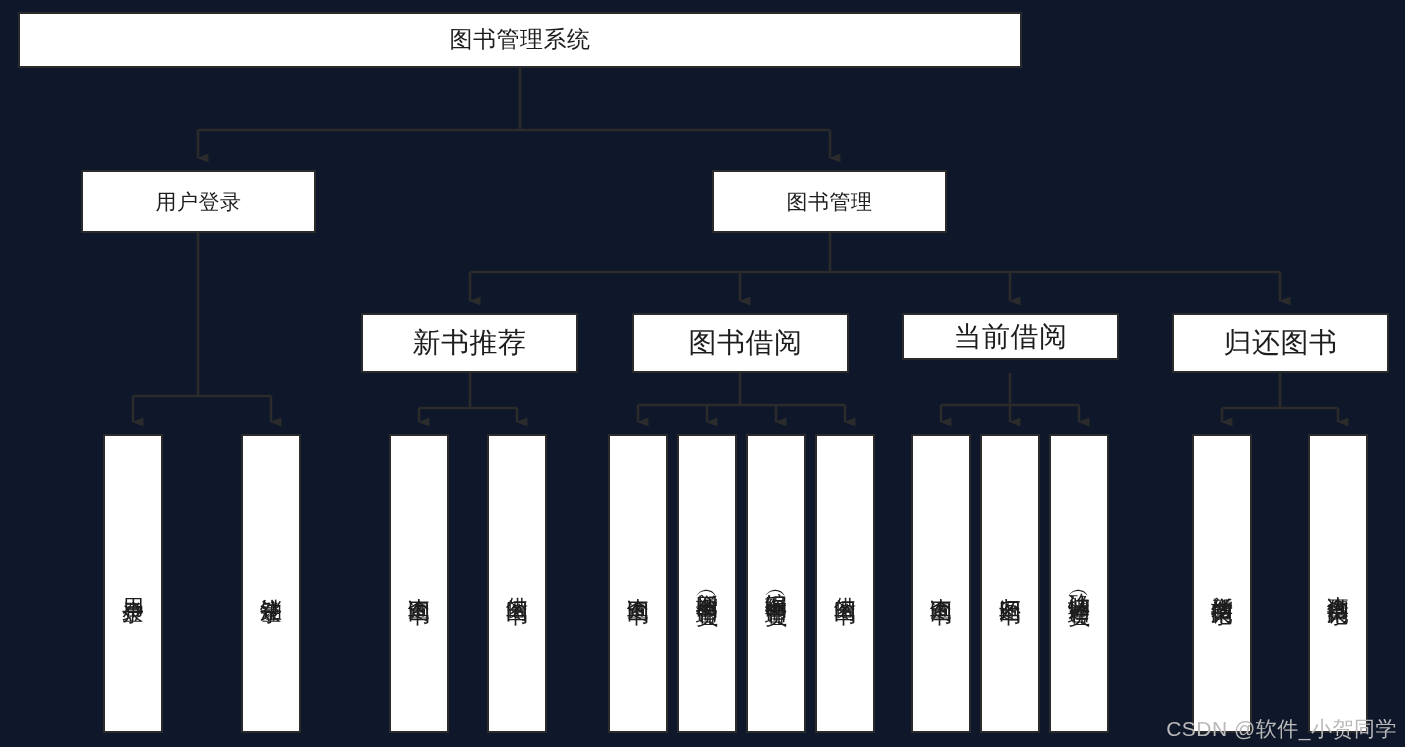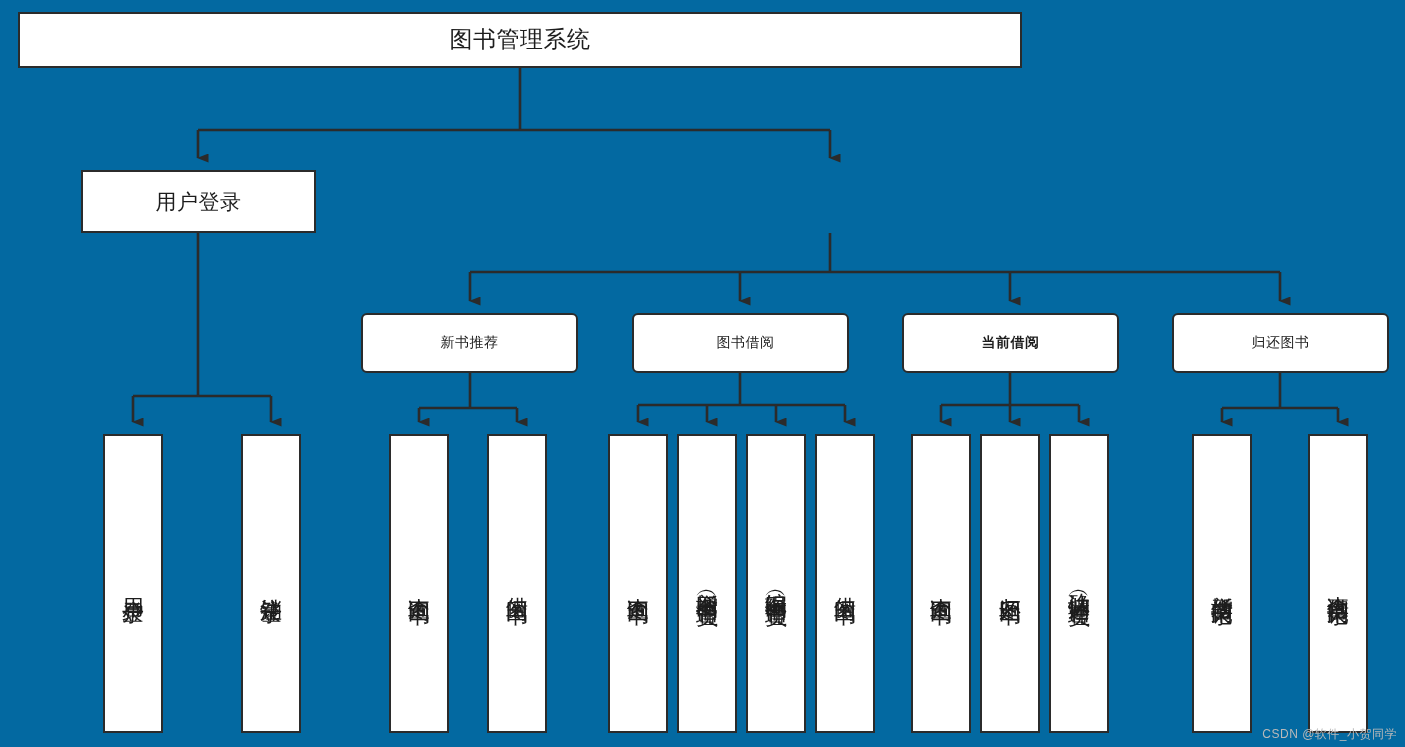--- a/index.html
+++ b/index.html
@@ -1,32 +1,32 @@
 <!DOCTYPE html>
 <html><head>
 <meta charset="utf-8">
 <title>图书管理系统 功能结构图</title>
 <style>
   html,body{margin:0;padding:0;background:#ffffff;}
   body{font-family:"Liberation Sans","DejaVu Sans",sans-serif;}
-  #stage{position:relative;width:1405px;height:747px;background:#0369a1;overflow:hidden;}
+  #stage{position:relative;width:1405px;height:747px;background:#0f172a;overflow:hidden;}
   #wires{position:absolute;left:0;top:0;width:1405px;height:747px;}
   .node{position:absolute;box-sizing:border-box;background:#ffffff;border:2px solid #2b2b2b;
         display:flex;align-items:center;justify-content:center;color:#1d1d1d;}
   .node.root{font-size:23px;}
   .node.lvl2{font-size:21px;}
-  .node.lvl3{font-size:14px;border-radius:6px;}
+  .node.lvl3{font-size:28px;}
   .node.leaf{font-size:22px;padding:6px 0;}
   .node .lbl{line-height:1.12;letter-spacing:.5px;white-space:nowrap;}
   .node.leaf .lbl{
      writing-mode:vertical-rl; text-orientation:upright;
      line-height:1.18; letter-spacing:2px; white-space:nowrap;
      max-height:280px;
   }
-  #watermark{position:absolute;right:8px;bottom:4px;font-size:12px;color:#b9b9b9;
+  #watermark{position:absolute;right:8px;bottom:4px;font-size:21px;color:#b9b9b9;
      letter-spacing:.5px;white-space:nowrap;}
 </style>
 </head>
 <body>
 
 <div id="stage">
 
   <svg id="wires" viewBox="0 0 1405 747" xmlns="http://www.w3.org/2000/svg">
     <defs>
       <marker id="arrow" markerWidth="10" markerHeight="12" refX="4.5" refY="10.5" orient="auto" markerUnits="userSpaceOnUse">
@@ -78,28 +78,31 @@
     </g>
   </svg>
 
   <div class="node root" style="left:18px;top:12px;width:1004px;height:56px;">
     <span class="lbl">图书管理系统</span>
   </div>
 
   <div class="node lvl2" style="left:81px;top:170px;width:235px;height:63px;">
     <span class="lbl">用户登录</span>
   </div>
+  <div class="node lvl2" style="left:712px;top:170px;width:235px;height:63px;">
+    <span class="lbl">图书管理</span>
+  </div>
 
   <div class="node lvl3" style="left:361px;top:313px;width:217px;height:60px;">
     <span class="lbl">新书推荐</span>
   </div>
   <div class="node lvl3" style="left:632px;top:313px;width:217px;height:60px;padding-left:10px;">
     <span class="lbl">图书借阅</span>
   </div>
-  <div class="node lvl3" style="left:902px;top:313px;width:217px;height:60px;font-weight:bold;">
+  <div class="node lvl3" style="left:902px;top:313px;width:217px;height:47px;">
     <span class="lbl">当前借阅</span>
   </div>
   <div class="node lvl3" style="left:1172px;top:313px;width:217px;height:60px;">
     <span class="lbl">归还图书</span>
   </div>
 
   <div class="node leaf" style="left:103px;top:434px;width:60px;height:299px;">
     <span class="lbl">用户登录</span>
   </div>
   <div class="node leaf" style="left:241px;top:434px;width:60px;height:299px;">

